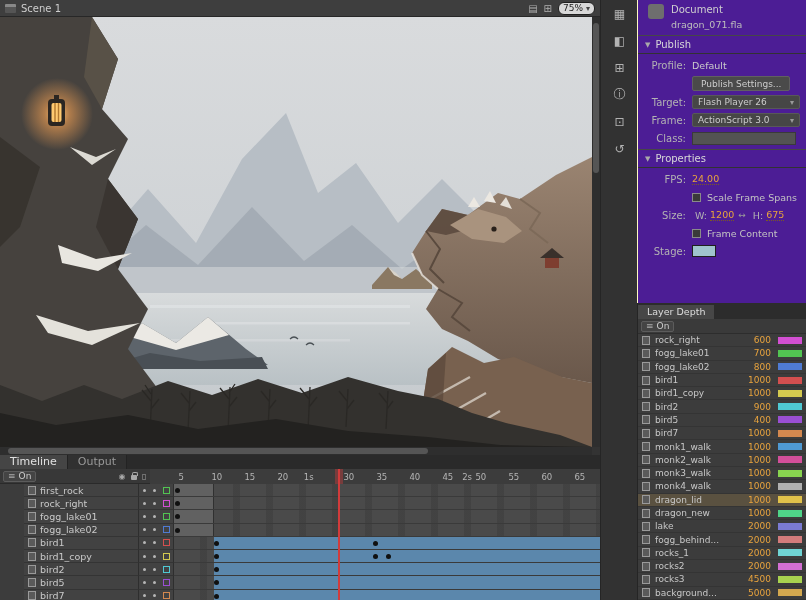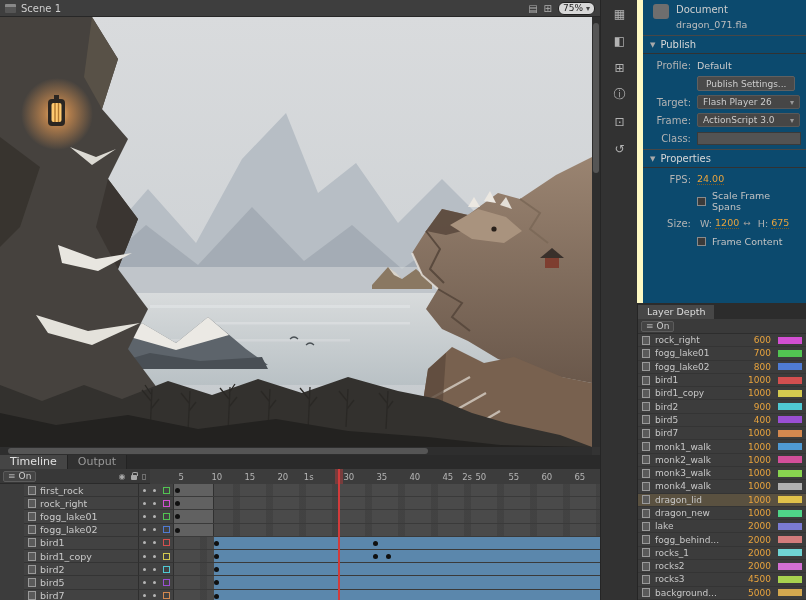--- a/index.html
+++ b/index.html
@@ -54,21 +54,21 @@
   .fspan.static{background:#616161;border-right:1px solid #303030;}
   .fspan.tween{background:#5b87ac;border-right:1px solid #38586f;}
   .kf{position:absolute;top:4px;width:5px;height:5px;border-radius:50%;background:#101010;}
   .playhead{position:absolute;top:14px;bottom:0;width:2px;background:#d23b3b;z-index:6;}
   .playhead::before{content:"";position:absolute;top:0;left:-3px;width:8px;height:15px;background:rgba(210,59,59,.4);}
   .page-icon{display:inline-block;width:8px;height:9px;border:1px solid #9a9a9a;background:#5a5a5a;flex:none;}
   
   .dock{position:absolute;left:600px;top:0;width:37px;height:600px;background:#323232;border-left:1px solid #252525;}
   .dock-btn{width:37px;height:27px;display:flex;align-items:center;justify-content:center;color:#b3b3b3;font-size:12px;}
   
-  .props{position:absolute;left:637px;top:0;width:169px;height:336px;background:#0c4a6e;border-left:6px solid #fef9c3;font-size:10px;}
+  .props{position:absolute;left:637px;top:0;width:169px;height:336px;background:#4c1d95;border-left:1px solid #fef9c3;font-size:10px;}
   .doc-head{display:flex;align-items:flex-start;gap:7px;padding:4px 6px 5px 10px;}
   .doc-icon{width:16px;height:15px;background:#6e6e6e;border-radius:3px;flex:none;}
   .doc-type{color:#cfcfcf;}
   .doc-name{color:#bdbdbd;margin-top:4px;font-size:9.5px;}
   .psec{display:flex;align-items:center;gap:5px;padding:3px 7px;border-top:1px solid #474747;border-bottom:1px solid #323232;color:#d8d8d8;}
   .tri{font-size:7px;color:#aaa;}
   .prow{display:flex;align-items:center;margin:4px 6px 4px 0;min-height:14px;}
   .plabel{width:48px;text-align:right;margin-right:6px;color:#b3b3b3;flex:none;font-size:10px;}
   .pvalue{color:#cbcbcb;font-size:9.5px;}
   .pbtn{background:#4a4a4a;border:1px solid #606060;border-radius:2px;color:#ccc;font-size:9px;
@@ -440,20 +440,24 @@
       <span class="hot">1200</span>
       <span class="linkico">↔</span>
       <span class="wl">H:</span>
       <span class="hot">675</span>
     </div>
     <div class="prow">
       <span class="plabel"></span>
       <span class="cb"></span>
       <span class="cbl">Frame Content</span>
     </div>
+    <div class="prow">
+      <span class="plabel">Stage:</span>
+      <span class="swatch" style="background-color: rgb(159, 195, 205);"></span>
+    </div>
   </div>
 
   <div class="depth">
     <div class="depth-tabbar">
       <span class="depth-tab">Layer Depth</span>
     </div>
     <div class="depth-controls">
       <div class="on-toggle">
         <span class="layers-glyph">≡</span>
         <span>On</span>

